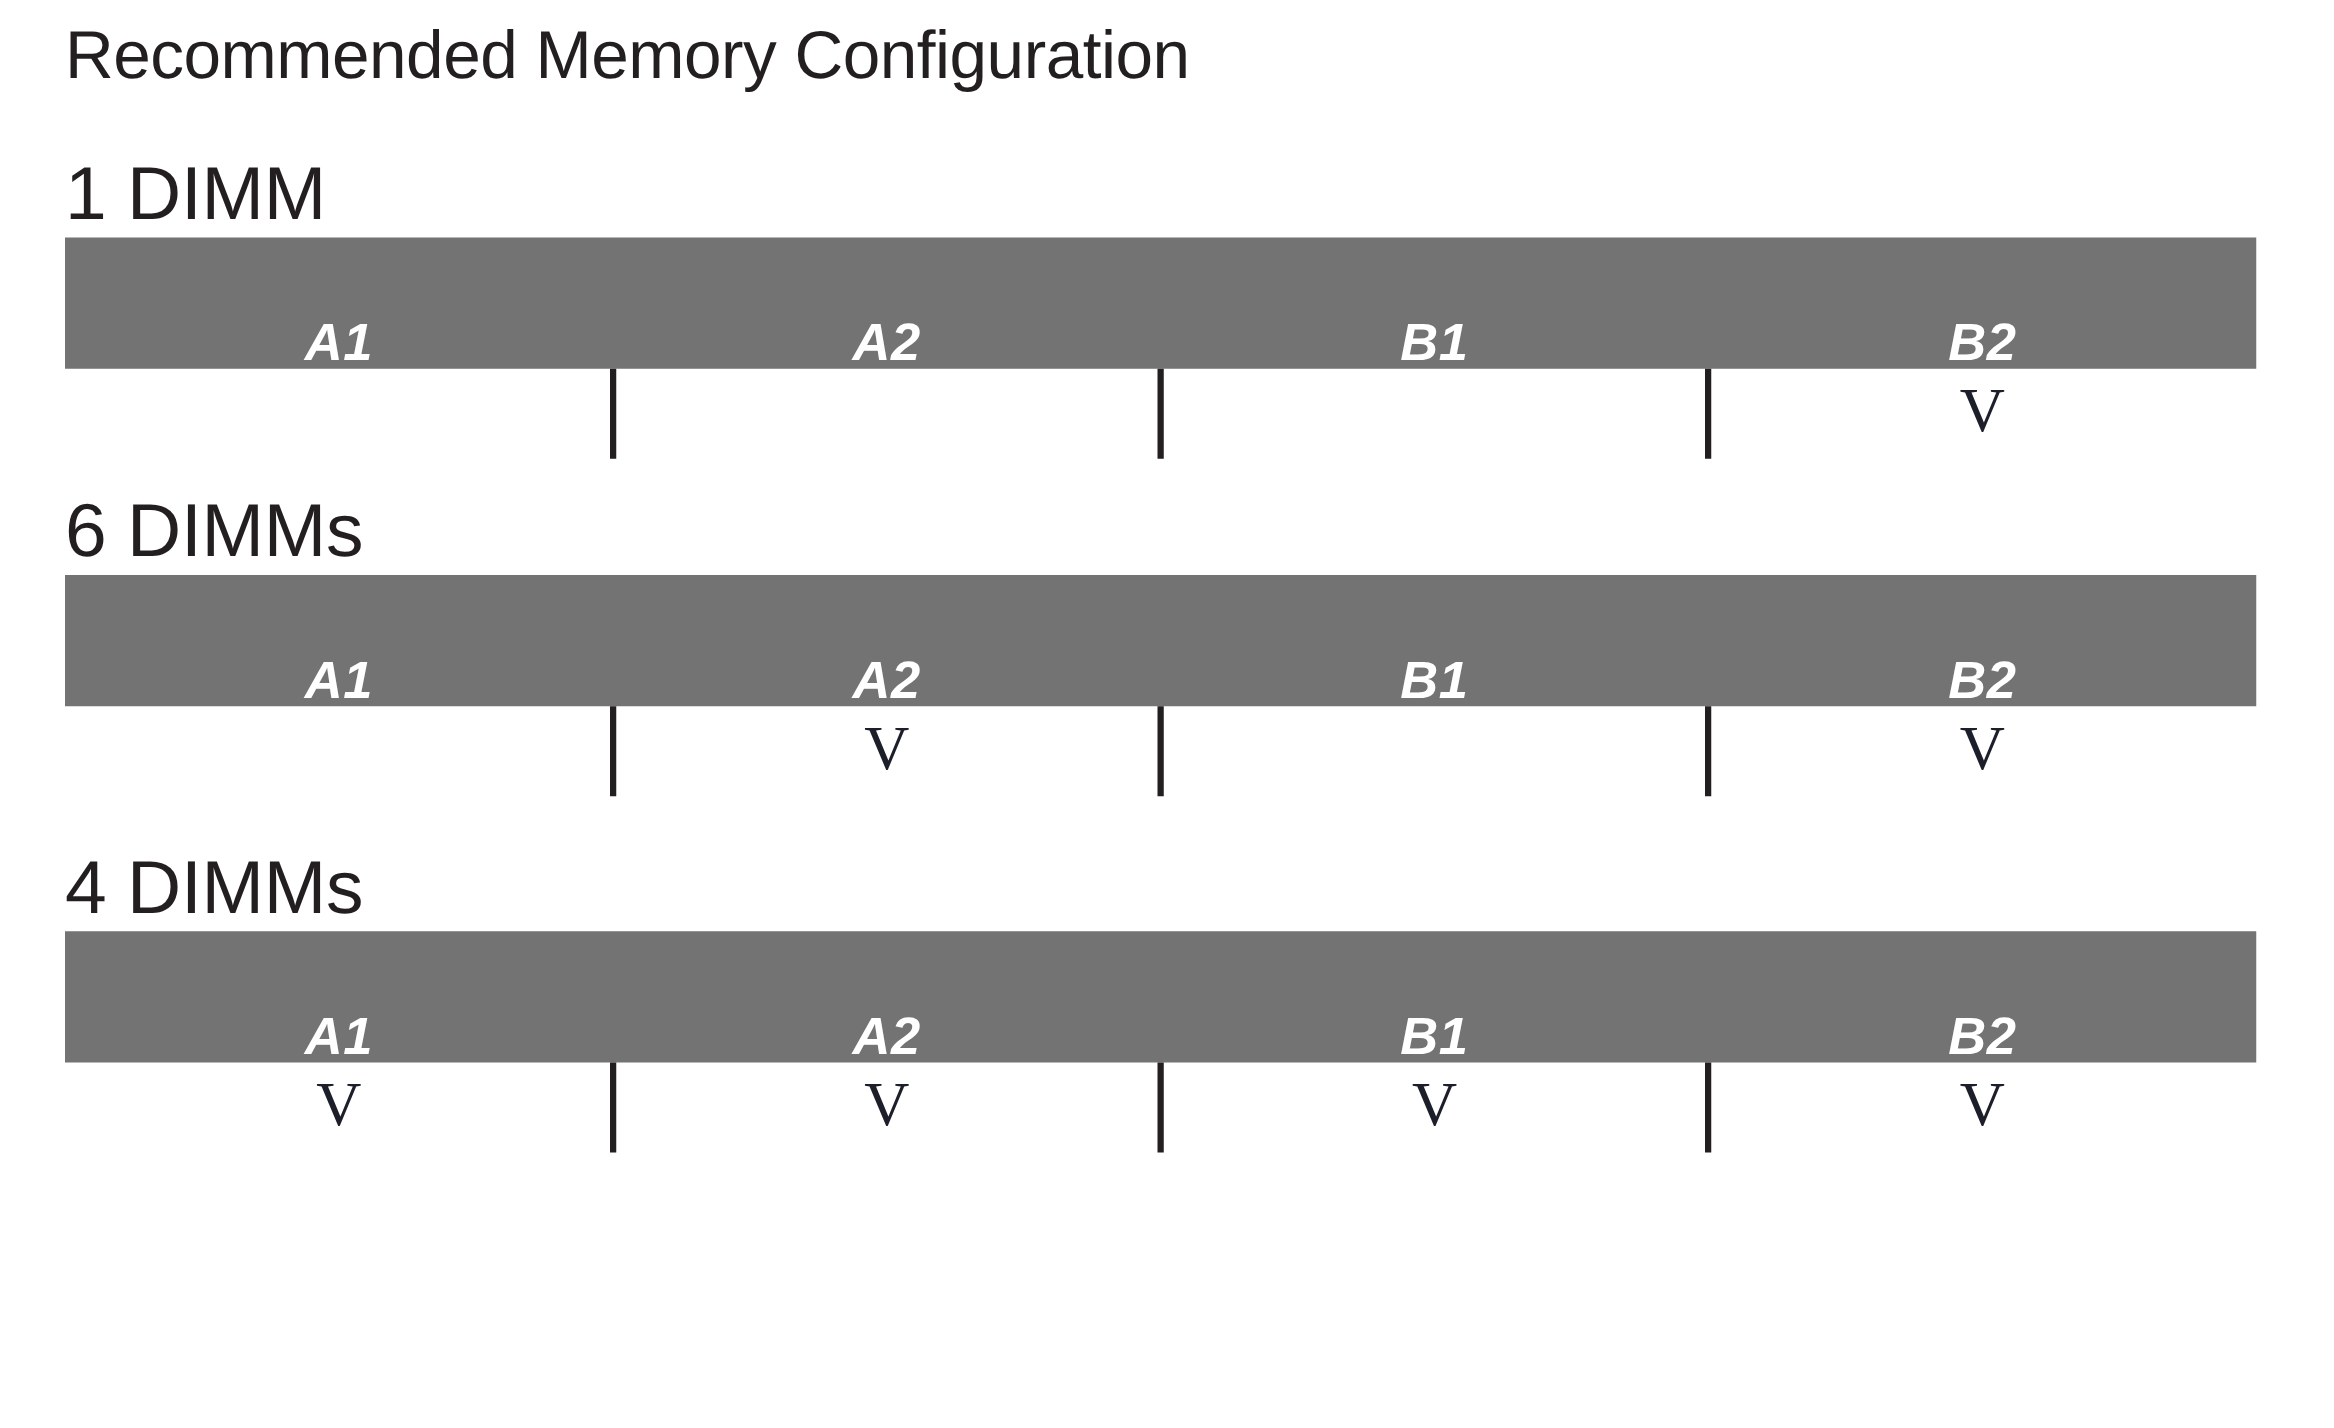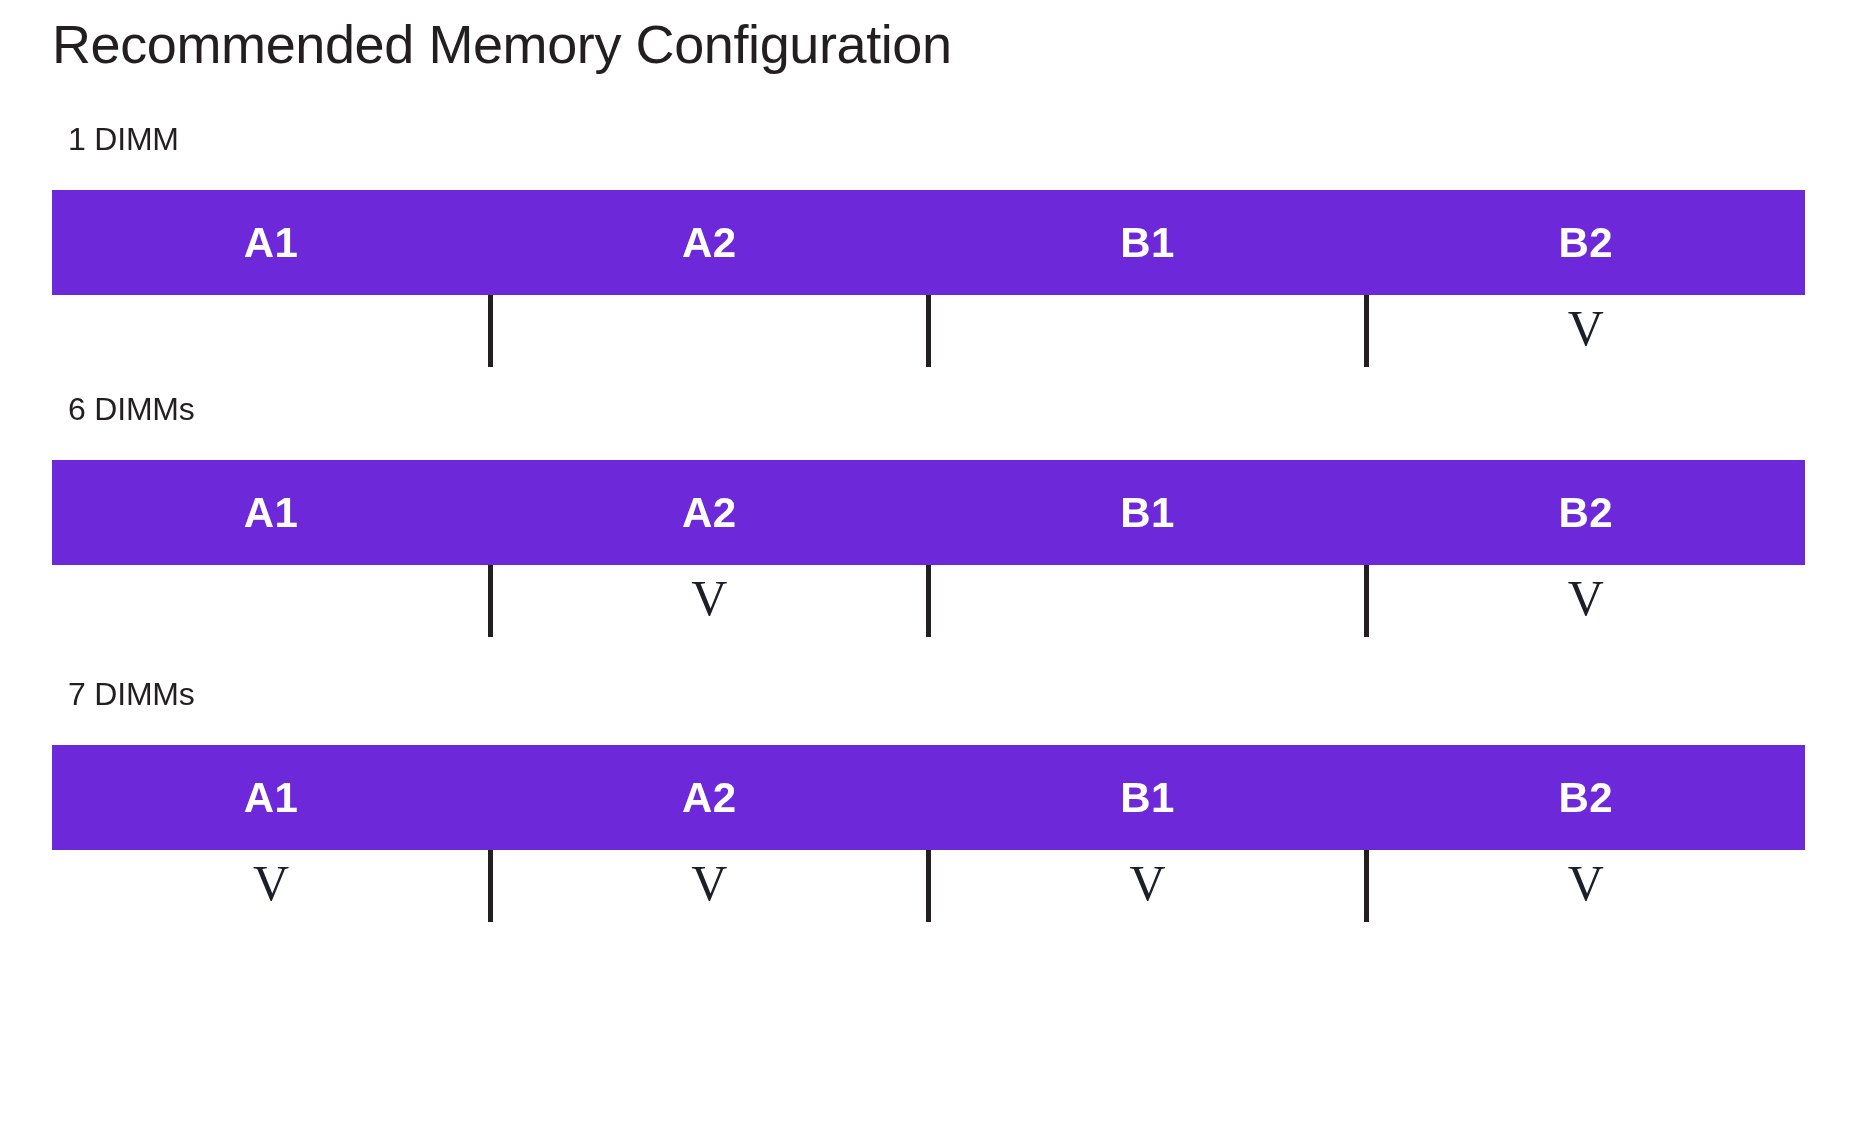--- a/index.html
+++ b/index.html
@@ -37,44 +37,45 @@
   }
 
   .config-block {
     position: absolute;
     left: 0;
     width: 1867px;
   }
 
   .block-label {
     position: absolute;
-    left: 68px;
+    left: 52px;
     top: 0;
-    font-size: 32px;
+    font-size: 60px;
     font-weight: 400;
     letter-spacing: -0.2px;
     color: #231f20;
     white-space: nowrap;
     line-height: 1.1;
   }
 
   .slot-table {
     position: absolute;
     left: 52px;
     top: 68px;
     width: 1753px;
   }
 
   .header-bar {
     position: relative;
     width: 1753px;
     height: 105px;
-    background: #6d28d9;
+    background: #737373;
     display: flex;
-    align-items: center;
+    align-items: flex-end;
+    font-style: italic;
   }
 
   .header-cell {
     flex: 1 1 0;
     text-align: center;
     font-size: 42px;
     font-weight: 700;
     color: #ffffff;
     letter-spacing: 0.5px;
     line-height: 1;
@@ -182,21 +183,21 @@
           <span class="mark-glyph"></span>
         </div>
         <div class="mark-cell">
           <span class="mark-glyph">V</span>
         </div>
       </div>
     </div>
   </div>
 
   <div class="config-block" id="block-2">
-    <div class="block-label">7 DIMMs</div>
+    <div class="block-label">4 DIMMs</div>
 
     <div class="slot-table">
       <div class="header-bar">
         <div class="header-cell">A1</div>
         <div class="header-cell">A2</div>
         <div class="header-cell">B1</div>
         <div class="header-cell">B2</div>
       </div>
 
       <div class="mark-row">

